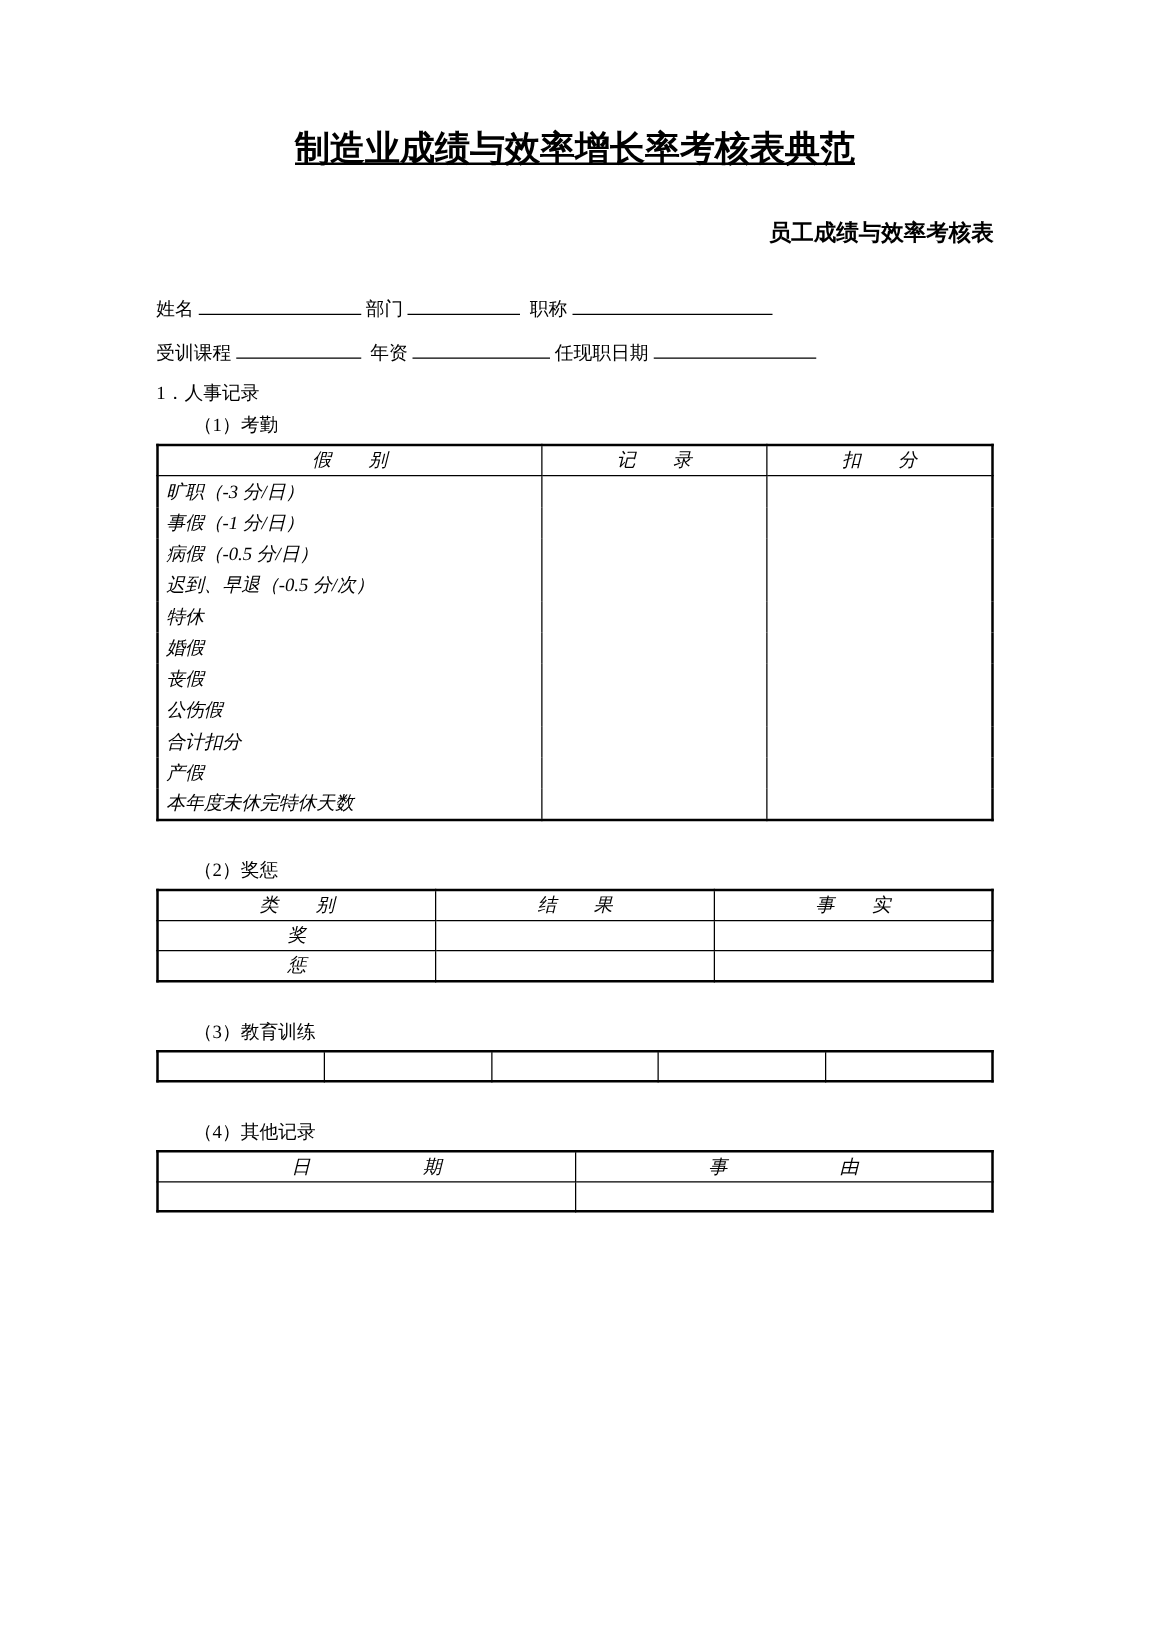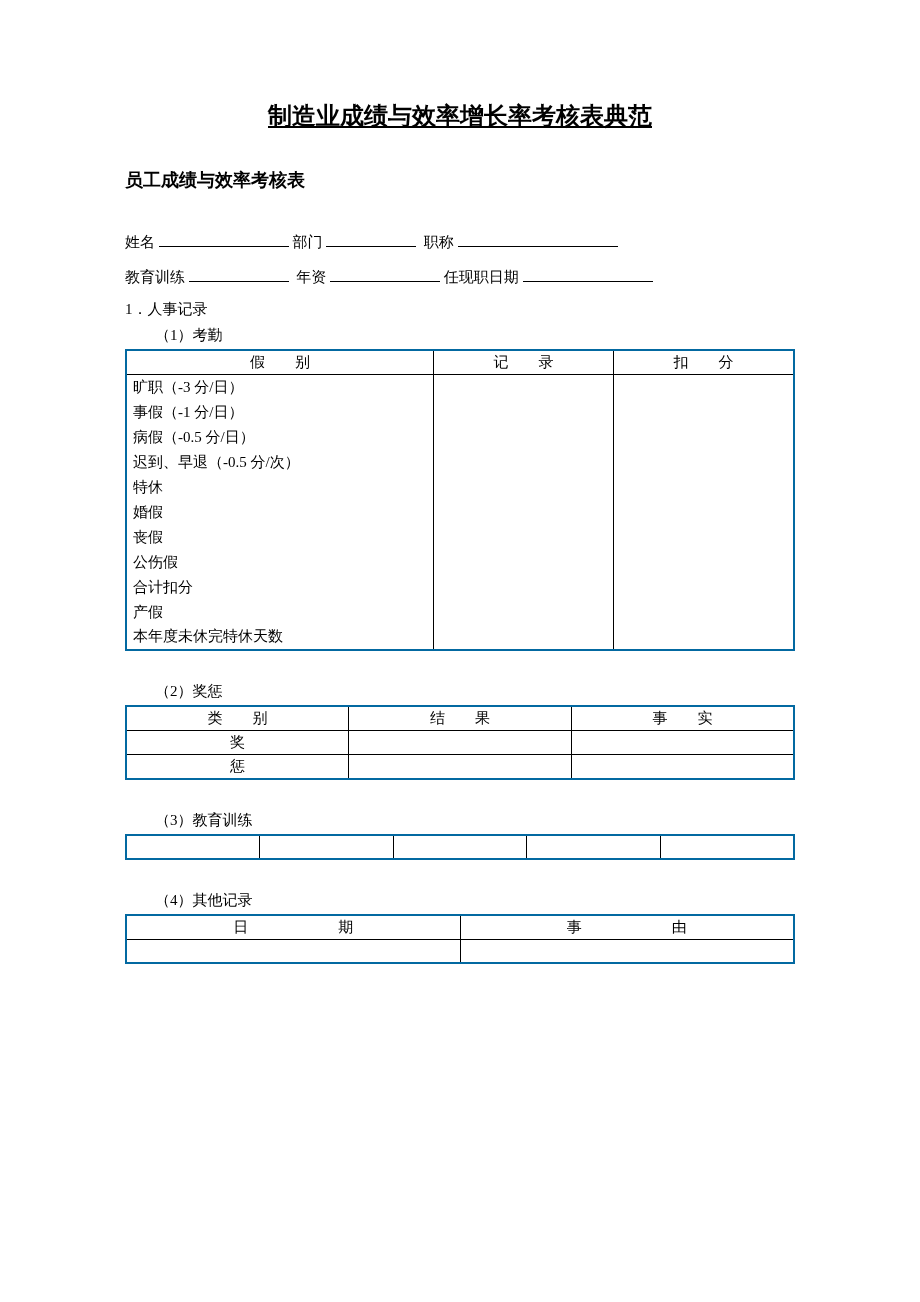--- a/index.html
+++ b/index.html
@@ -6,27 +6,27 @@
     body {
       background: #fff;
       font-family: "SimSun", "宋体", serif;
       font-size: 15px;
       color: #000;
       width: 920px;
       padding: 100px 125px 200px 125px;
     }
     .title1 {
       text-align: center;
-      font-size: 24px;
+      font-size: 28px;
       font-weight: bold;
       text-decoration: underline;
       margin-bottom: 36px;
     }
     .title2 {
-      text-align: left;
+      text-align: right;
       font-size: 18px;
       font-weight: bold;
       margin-bottom: 36px;
     }
     .info-line {
       margin-bottom: 6px;
       line-height: 1.9;
     }
     .blank {
       display: inline-block;
@@ -44,21 +44,22 @@
       margin-bottom: 2px;
       line-height: 1.6;
       margin-left: 30px;
     }
     .spacer-above { margin-top: 28px; }
     table {
       border-collapse: collapse;
       width: 100%;
     }
     table.form-table {
-      border: 2px solid #0369a1;
+      border: 2px solid #000000;
+      font-style: italic;
     }
     table.form-table th,
     table.form-table td {
       border: 1px solid #000;
       padding: 2px 6px;
       font-weight: normal;
       vertical-align: middle;
       height: 24px;
     }
     table.form-table th {
@@ -98,21 +99,21 @@
 <div class="info-line">
   <span>姓名</span>
   <span class="blank" style="width:130px"></span>
   <span>部门</span>
   <span class="blank" style="width:90px"></span>&nbsp;
   <span>职称</span>
   <span class="blank" style="width:160px"></span>
 </div>
 
 <div class="info-line">
-  <span>教育训练</span>
+  <span>受训课程</span>
   <span class="blank" style="width:100px"></span>&nbsp;
   <span>年资</span>
   <span class="blank" style="width:110px"></span>
   <span>任现职日期</span>
   <span class="blank" style="width:130px"></span>
 </div>
 
 <div class="section-head">1．人事记录</div>
 <div class="sub-head">（1）考勤</div>
 

